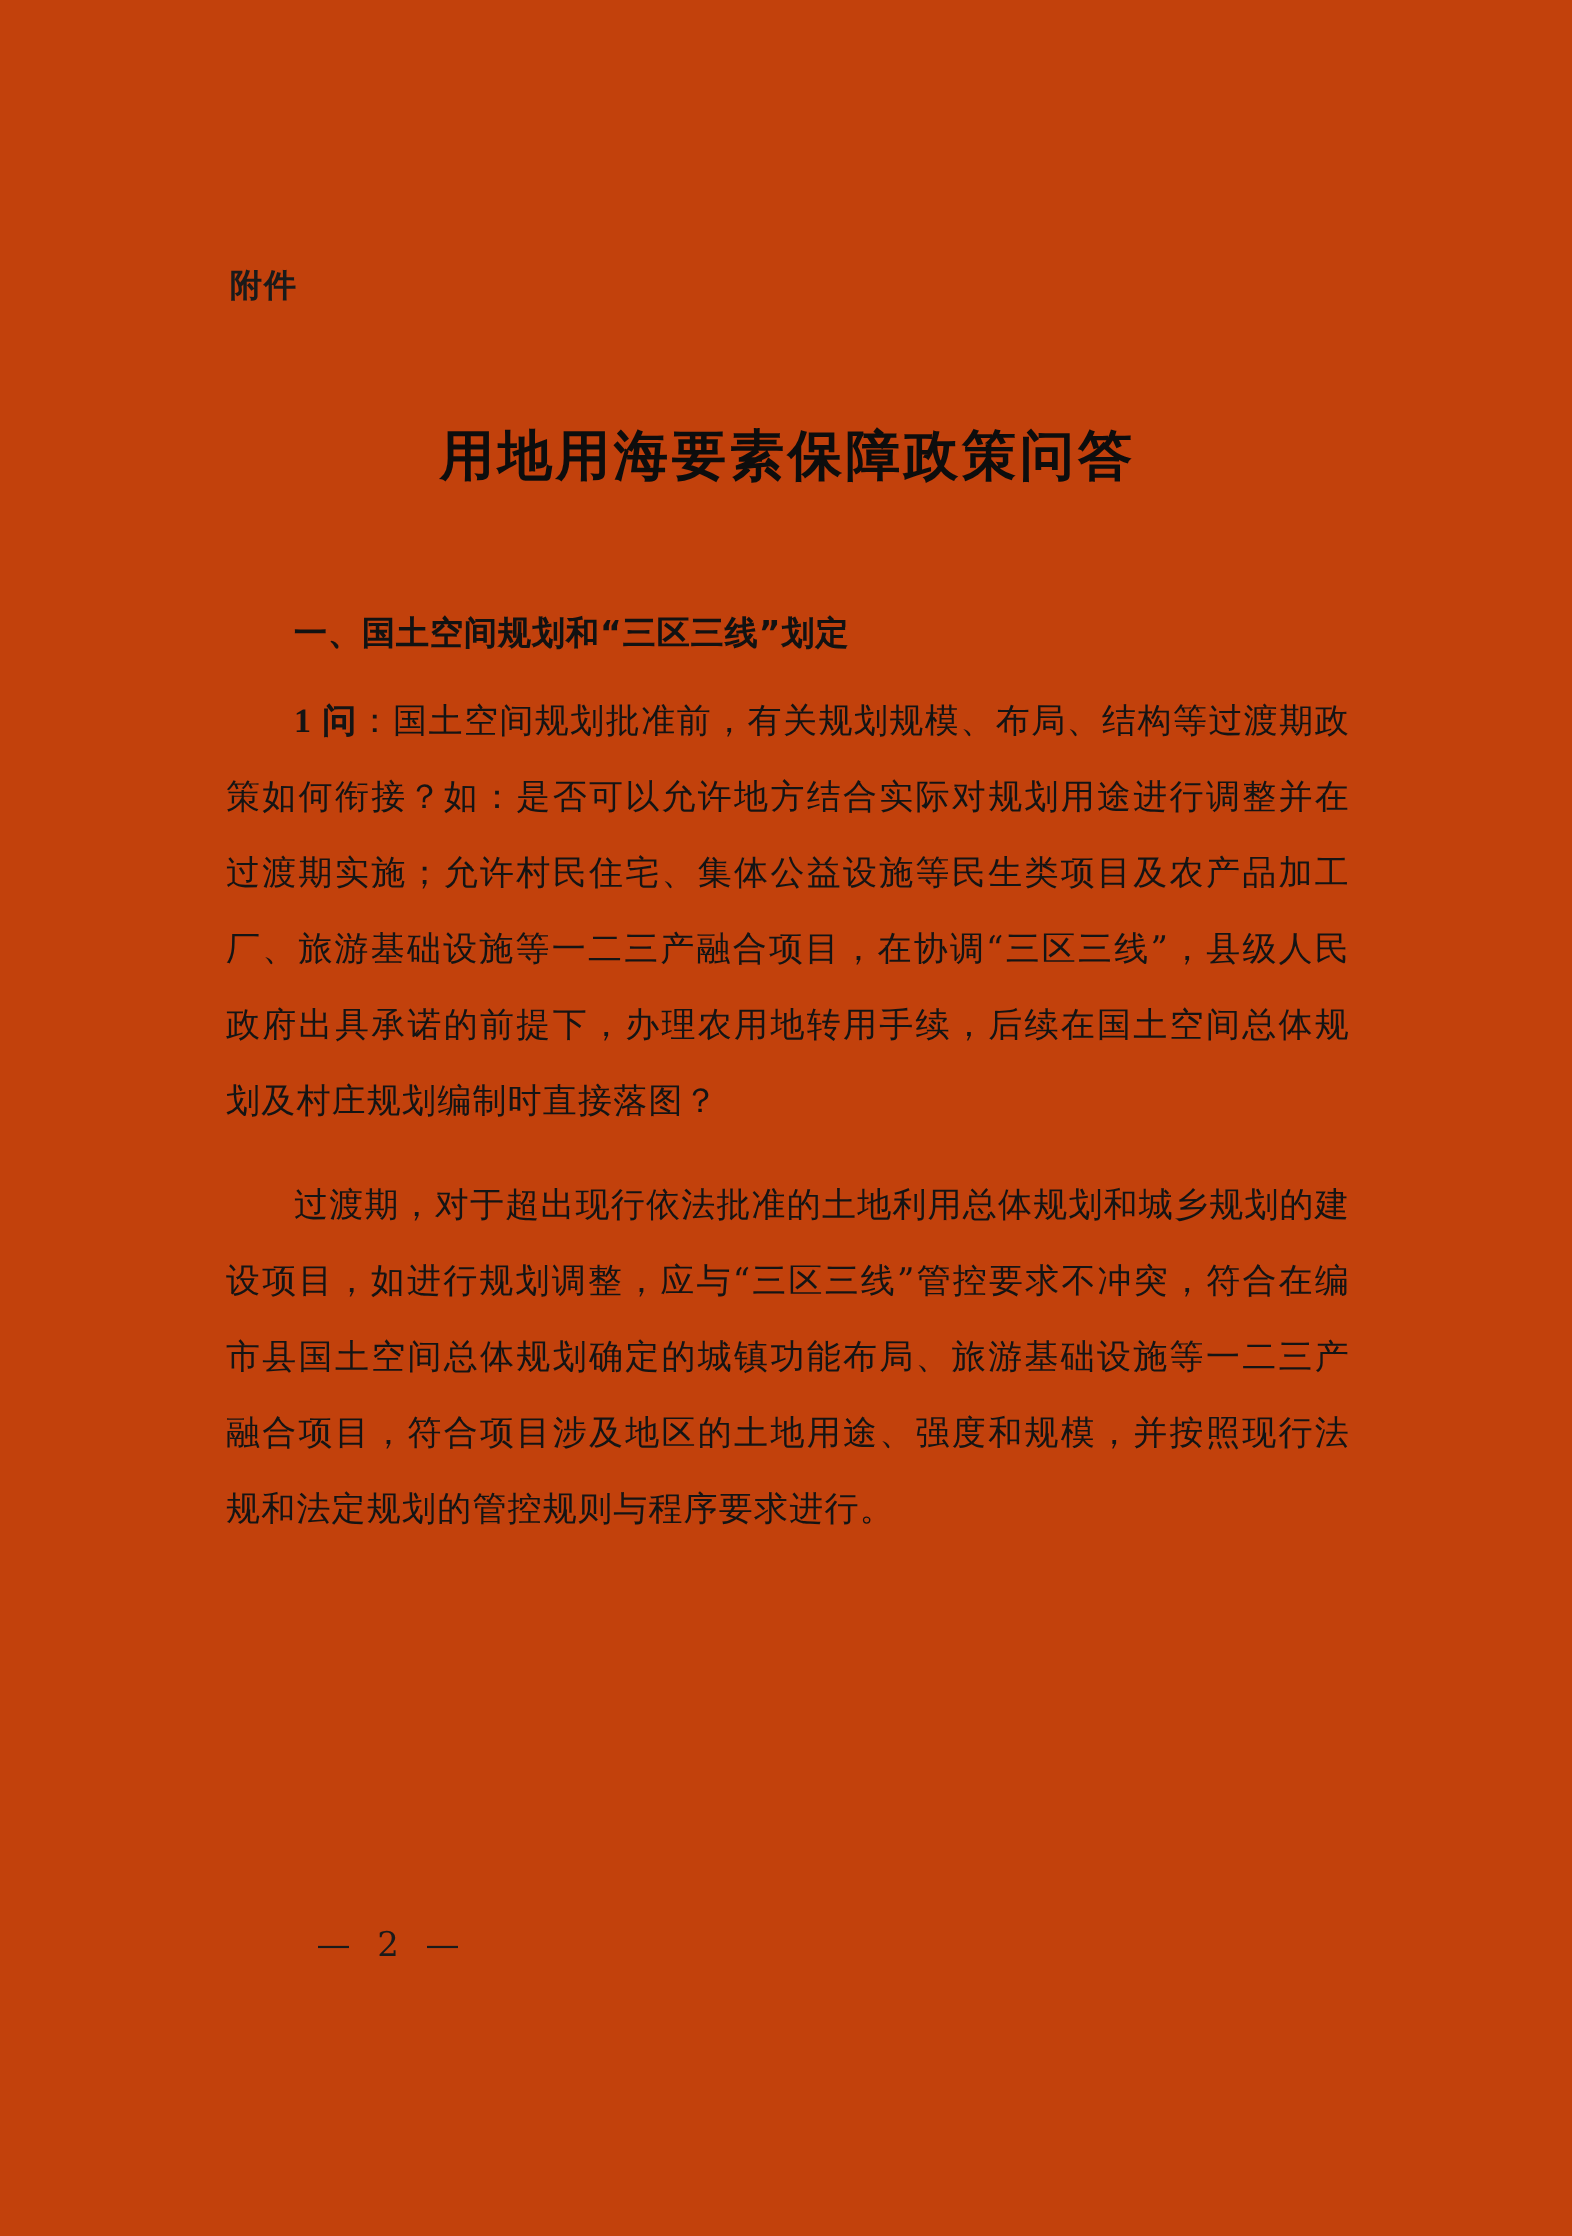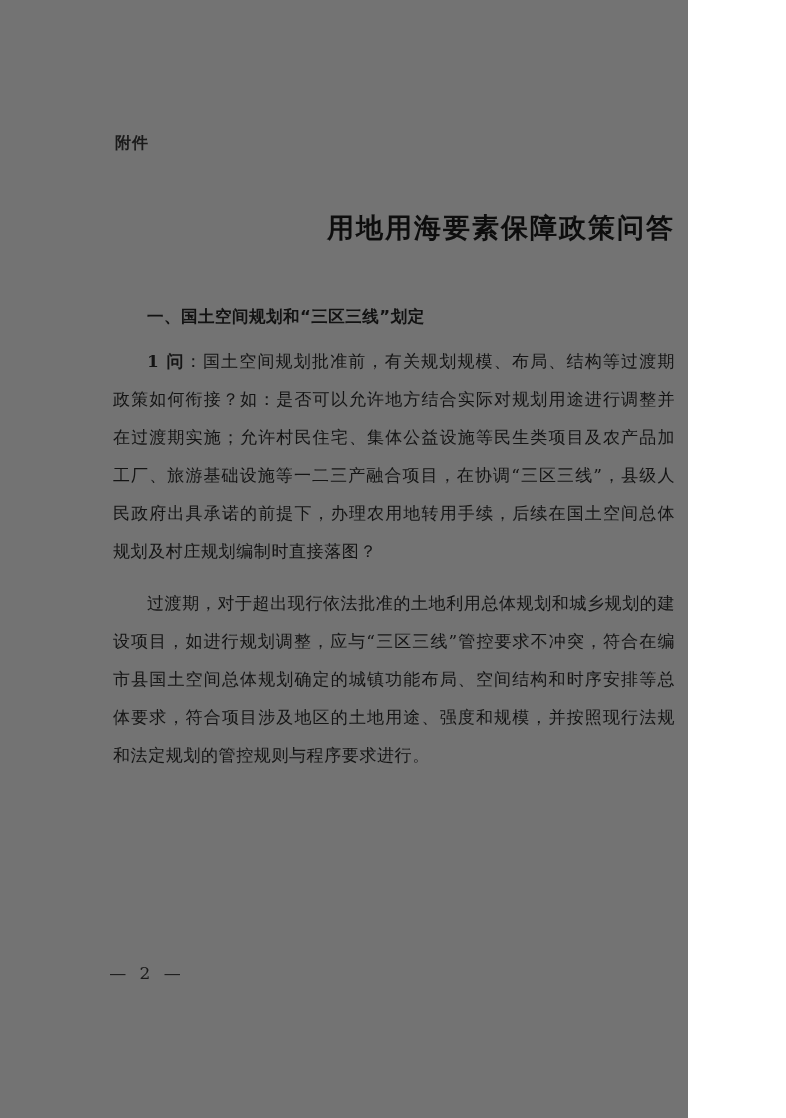--- a/index.html
+++ b/index.html
@@ -2,44 +2,44 @@
 <html><head>
 <meta charset="utf-8">
 <style>
   html, body {
     margin: 0;
     padding: 0;
     background: #ffffff;
   }
   .page {
     position: relative;
-    width: 688px;
+    width: 786px;
     height: 1118px;
-    background: #737373;
+    background: #c2410c;
     overflow: hidden;
     font-family: "DejaVu Serif", "Liberation Serif", serif;
     color: #111111;
   }
   .content {
     position: absolute;
     left: 113px;
     top: 133px;
     width: 562px;
   }
   .attach-label {
     font-family: "DejaVu Sans", "Liberation Sans", sans-serif;
     font-weight: bold;
     font-size: 16px;
     letter-spacing: 1px;
     color: #1a1a1a;
     margin: 0 0 0 2px;
   }
   .doc-title {
     margin: 56px 0 0 0;
-    text-align: right;
+    text-align: center;
     font-family: "DejaVu Serif", "Liberation Serif", serif;
     font-weight: bold;
     font-size: 27px;
     letter-spacing: 2px;
     color: #0d0d0d;
   }
   .section-heading {
     margin: 60px 0 0 0;
     font-family: "DejaVu Sans", "Liberation Sans", serif;
     font-weight: bold;
@@ -53,20 +53,21 @@
     font-size: 17px;
     line-height: 38px;
     text-align: justify;
     text-justify: inter-ideograph;
     letter-spacing: 0.6px;
     color: #141414;
     text-indent: 34px;
   }
   .para .lead {
     font-weight: bold;
+    font-family: Liberation Serif, serif;
   }
   .page-number {
     position: absolute;
     left: 0;
     right: 0;
     top: 963px;
     text-align: center;
     font-size: 17px;
     letter-spacing: 4px;
     color: #1a1a1a;
@@ -88,21 +89,21 @@
     <h1 class="doc-title">用地用海要素保障政策问答</h1>
 
     <h2 class="section-heading">一、国土空间规划和“三区三线”划定</h2>
 
     <p class="para">
       <span class="lead">1 问</span><span>：国土空间规划批准前，有关规划规模、布局、结构等过渡期政策如何衔接？如：是否可以允许地方结合实际对规划用途进行调整并在过渡期实施；允许村民住宅、集体公益设施等民生类项目及农产品加工厂、旅游基础设施等一二三产融合项目，在协调“三区三线”，县级人民政府出具承诺的前提下，办理农用地转用手续，后续在国土空间总体规划及村庄规划编制时直接落图？</span>
     </p>
 
 
     <p class="para">
-      <span>过渡期，对于超出现行依法批准的土地利用总体规划和城乡规划的建设项目，如进行规划调整，应与“三区三线”管控要求不冲突，符合在编市县国土空间总体规划确定的城镇功能布局、空间结构和时序安排等总体要求，符合项目涉及地区的土地用途、强度和规模，并按照现行法规和法定规划的管控规则与程序要求进行。</span>
+      <span>过渡期，对于超出现行依法批准的土地利用总体规划和城乡规划的建设项目，如进行规划调整，应与“三区三线”管控要求不冲突，符合在编市县国土空间总体规划确定的城镇功能布局、旅游基础设施等一二三产融合项目，符合项目涉及地区的土地用途、强度和规模，并按照现行法规和法定规划的管控规则与程序要求进行。</span>
     </p>
 
   </div>
 
   <div class="page-number">
     <span class="pn-inner">— 2 —</span>
   </div>
 </div>
 
 </body></html>

